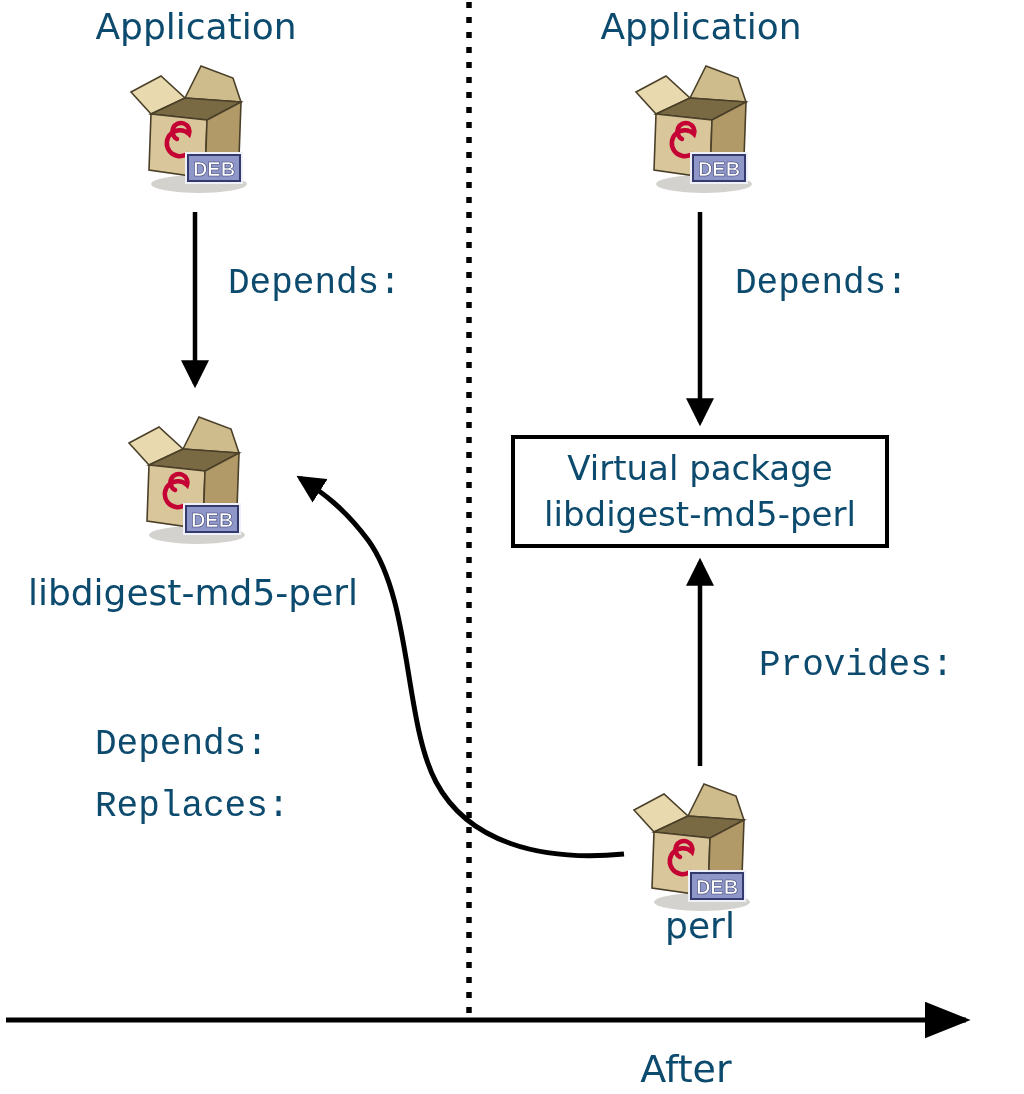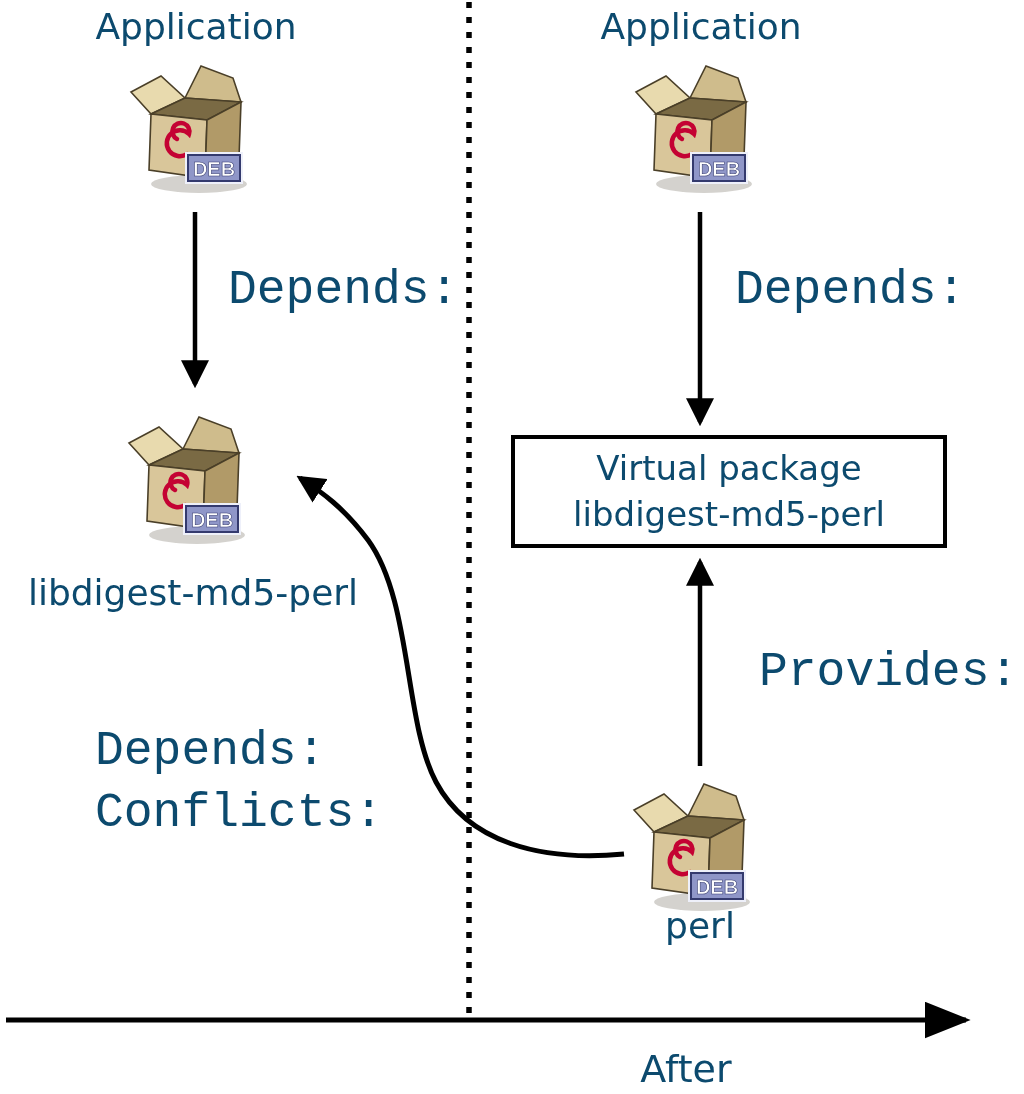--- a/index.html
+++ b/index.html
@@ -11,28 +11,28 @@
     font-family:"DejaVu Sans","Liberation Sans",sans-serif;
     color:#0c4a6e;
   }
   .abs{position:absolute;}
   .lbl-sans{
     font-family:"DejaVu Sans","Liberation Sans",sans-serif;
     font-size:36px;line-height:1.15;white-space:nowrap;
   }
   .lbl-mono{
     font-family:"Liberation Mono","DejaVu Sans Mono",monospace;
-    font-size:48px;line-height:1.15;white-space:nowrap;
+    font-size:36px;line-height:1.15;white-space:nowrap;
   }
   .centerx{transform:translateX(-50%);}
   .virtual-box{
     box-sizing:border-box;
     border:4px solid #000;
     background:#fff;
-    width:436px;height:113px;
+    width:378px;height:113px;
     display:flex;flex-direction:column;
     align-items:center;justify-content:center;
     text-align:center;
   }
   .virtual-box .vline{
     font-size:34px;line-height:1.35;white-space:nowrap;
     font-family:"DejaVu Sans","Liberation Sans",sans-serif;
   }
   .axis-lbl{font-size:38px;}
   .pkg{position:absolute;width:150px;height:150px;}
@@ -103,21 +103,21 @@
   <div class="abs lbl-mono" style="left:228px;top:263px;">Depends:</div>
 
   <svg class="pkg" style="left:119px;top:403px;" viewBox="0 0 150 150">
     <use href="#deb-package"></use>
   </svg>
 
   <div class="abs lbl-sans centerx" style="left:193px;top:572px;">libdigest-md5-perl</div>
 
   <div class="abs lbl-mono" style="left:95px;top:724px;">Depends:</div>
 
-  <div class="abs lbl-mono" style="left:95px;top:786px;">Conflicts:</div>
+  <div class="abs lbl-mono" style="left:95px;top:786px;">Replaces:</div>
 
   <div class="abs lbl-sans centerx" style="left:701px;top:6px;">Application</div>
 
   <svg class="pkg" style="left:626px;top:52px;" viewBox="0 0 150 150">
     <use href="#deb-package"></use>
   </svg>
 
   <div class="abs lbl-mono" style="left:735px;top:263px;">Depends:</div>
 
   <div class="abs virtual-box" style="left:511px;top:435px;">

